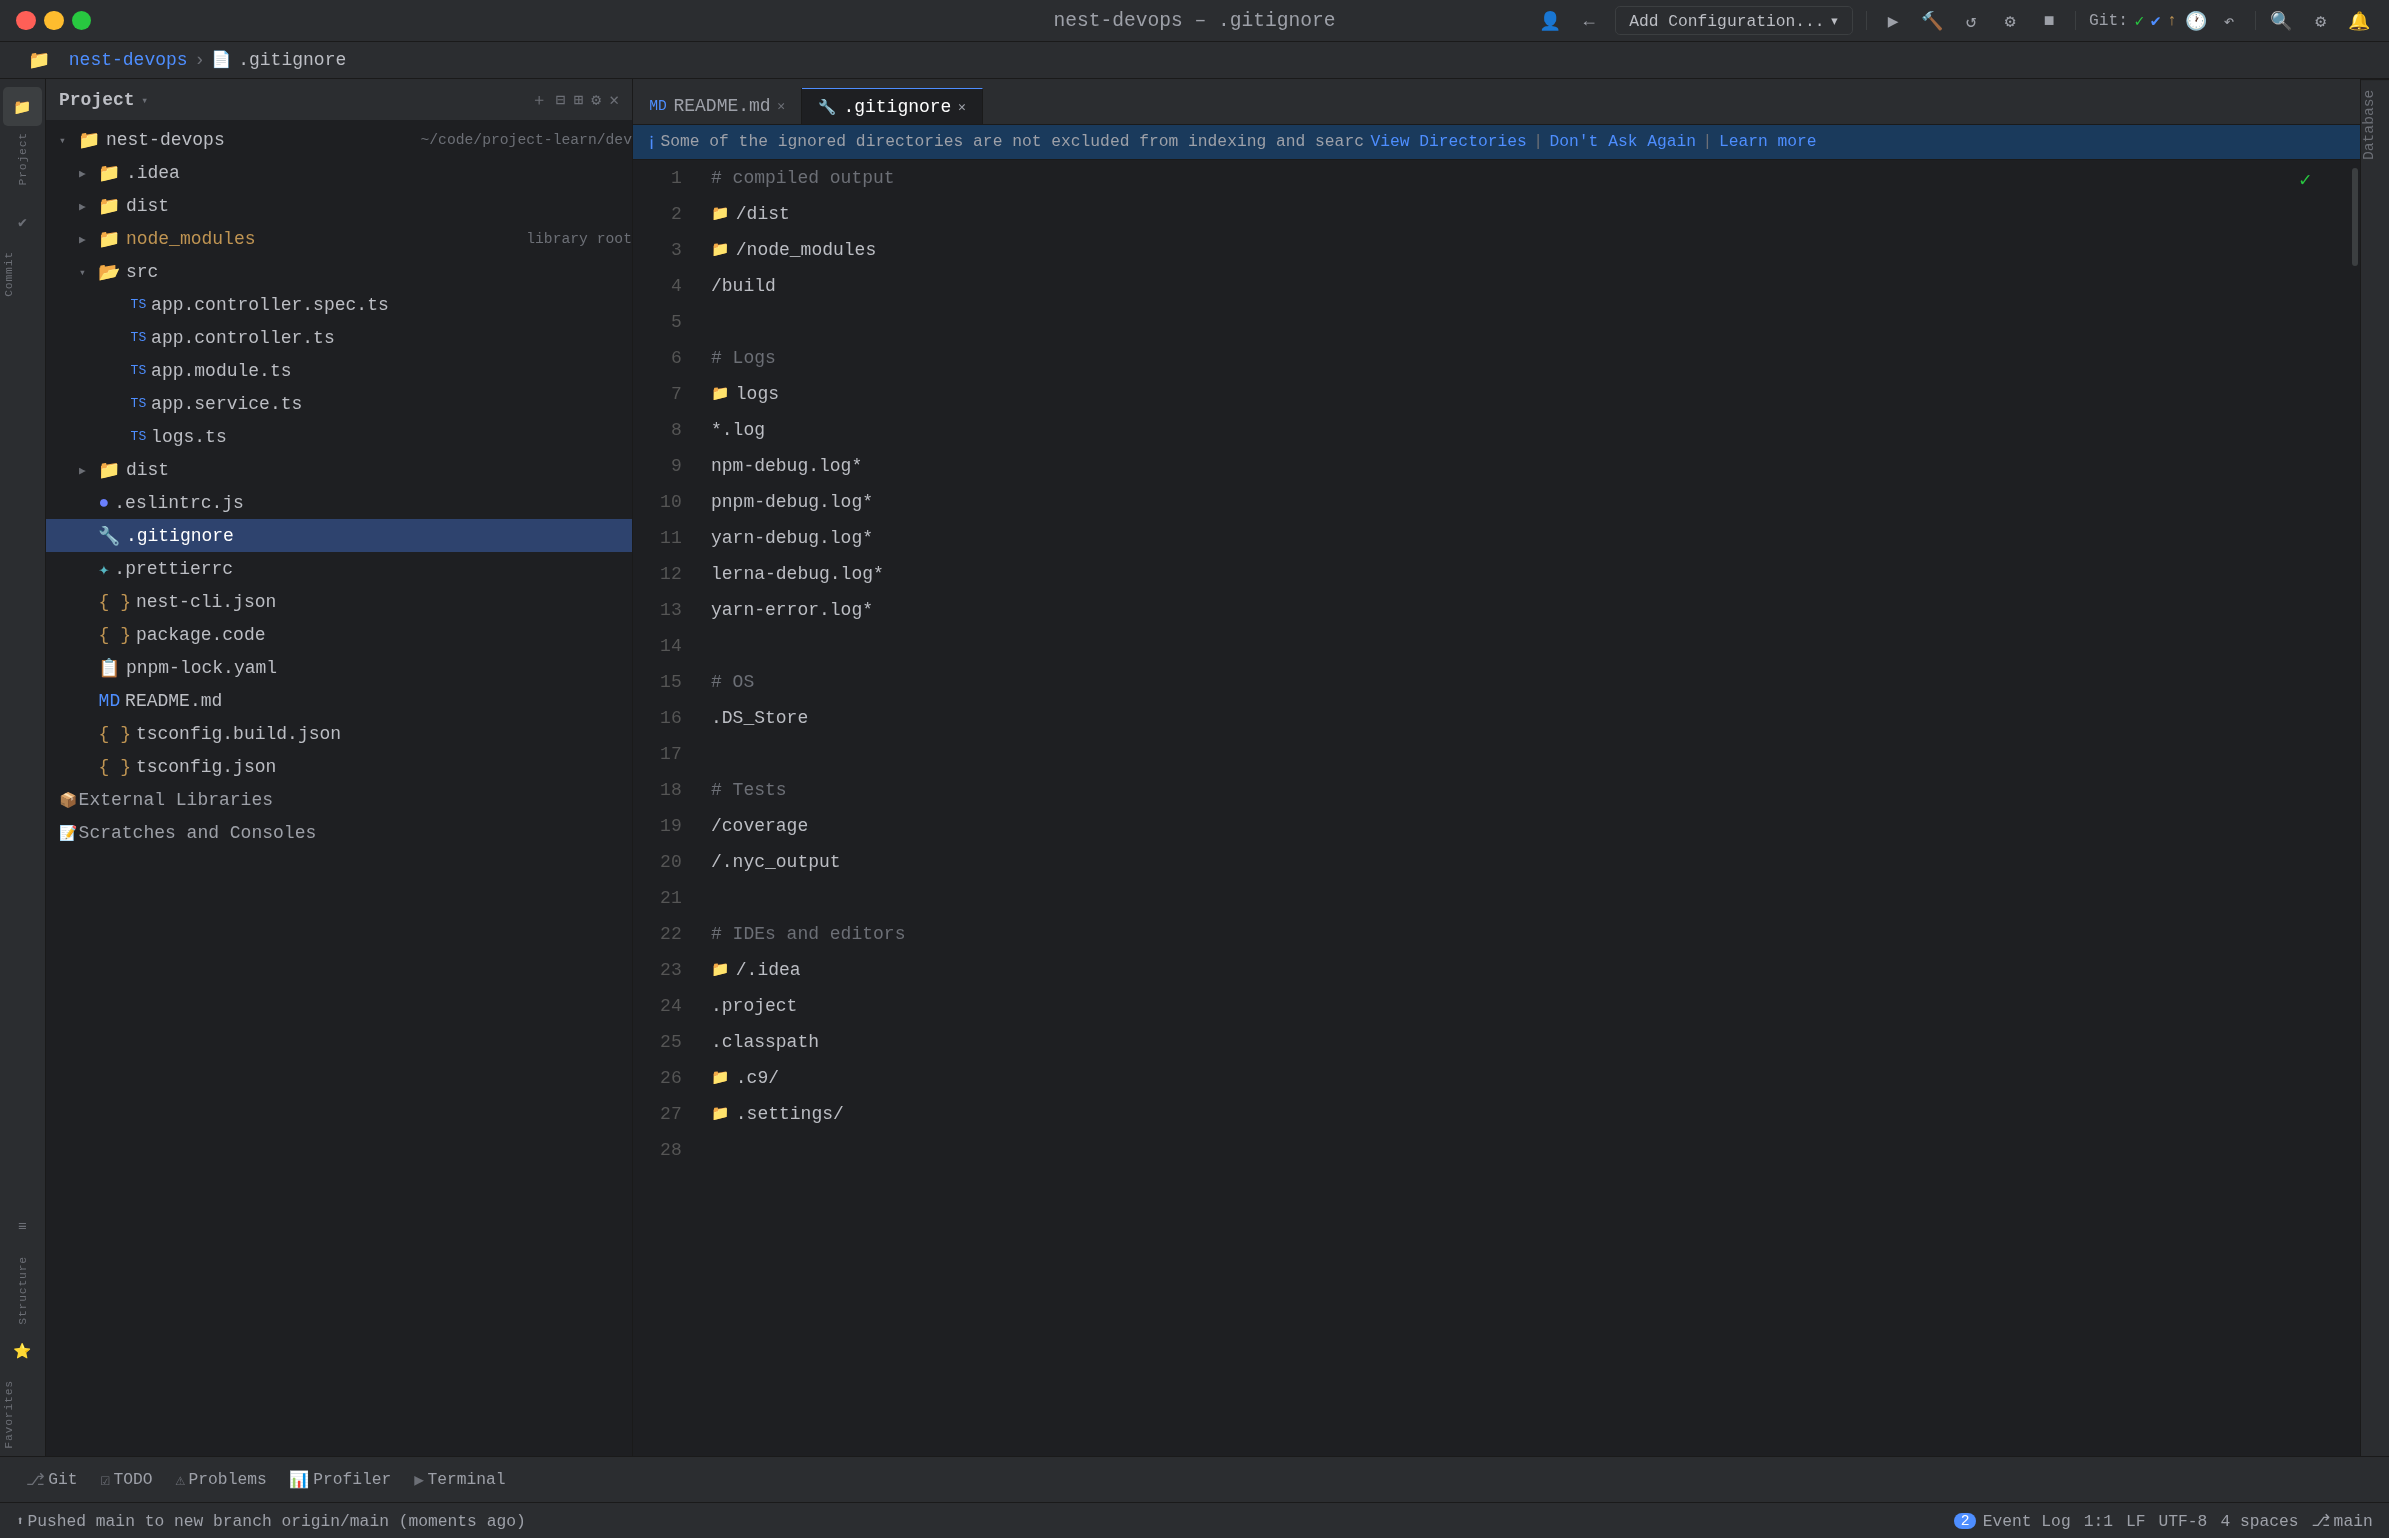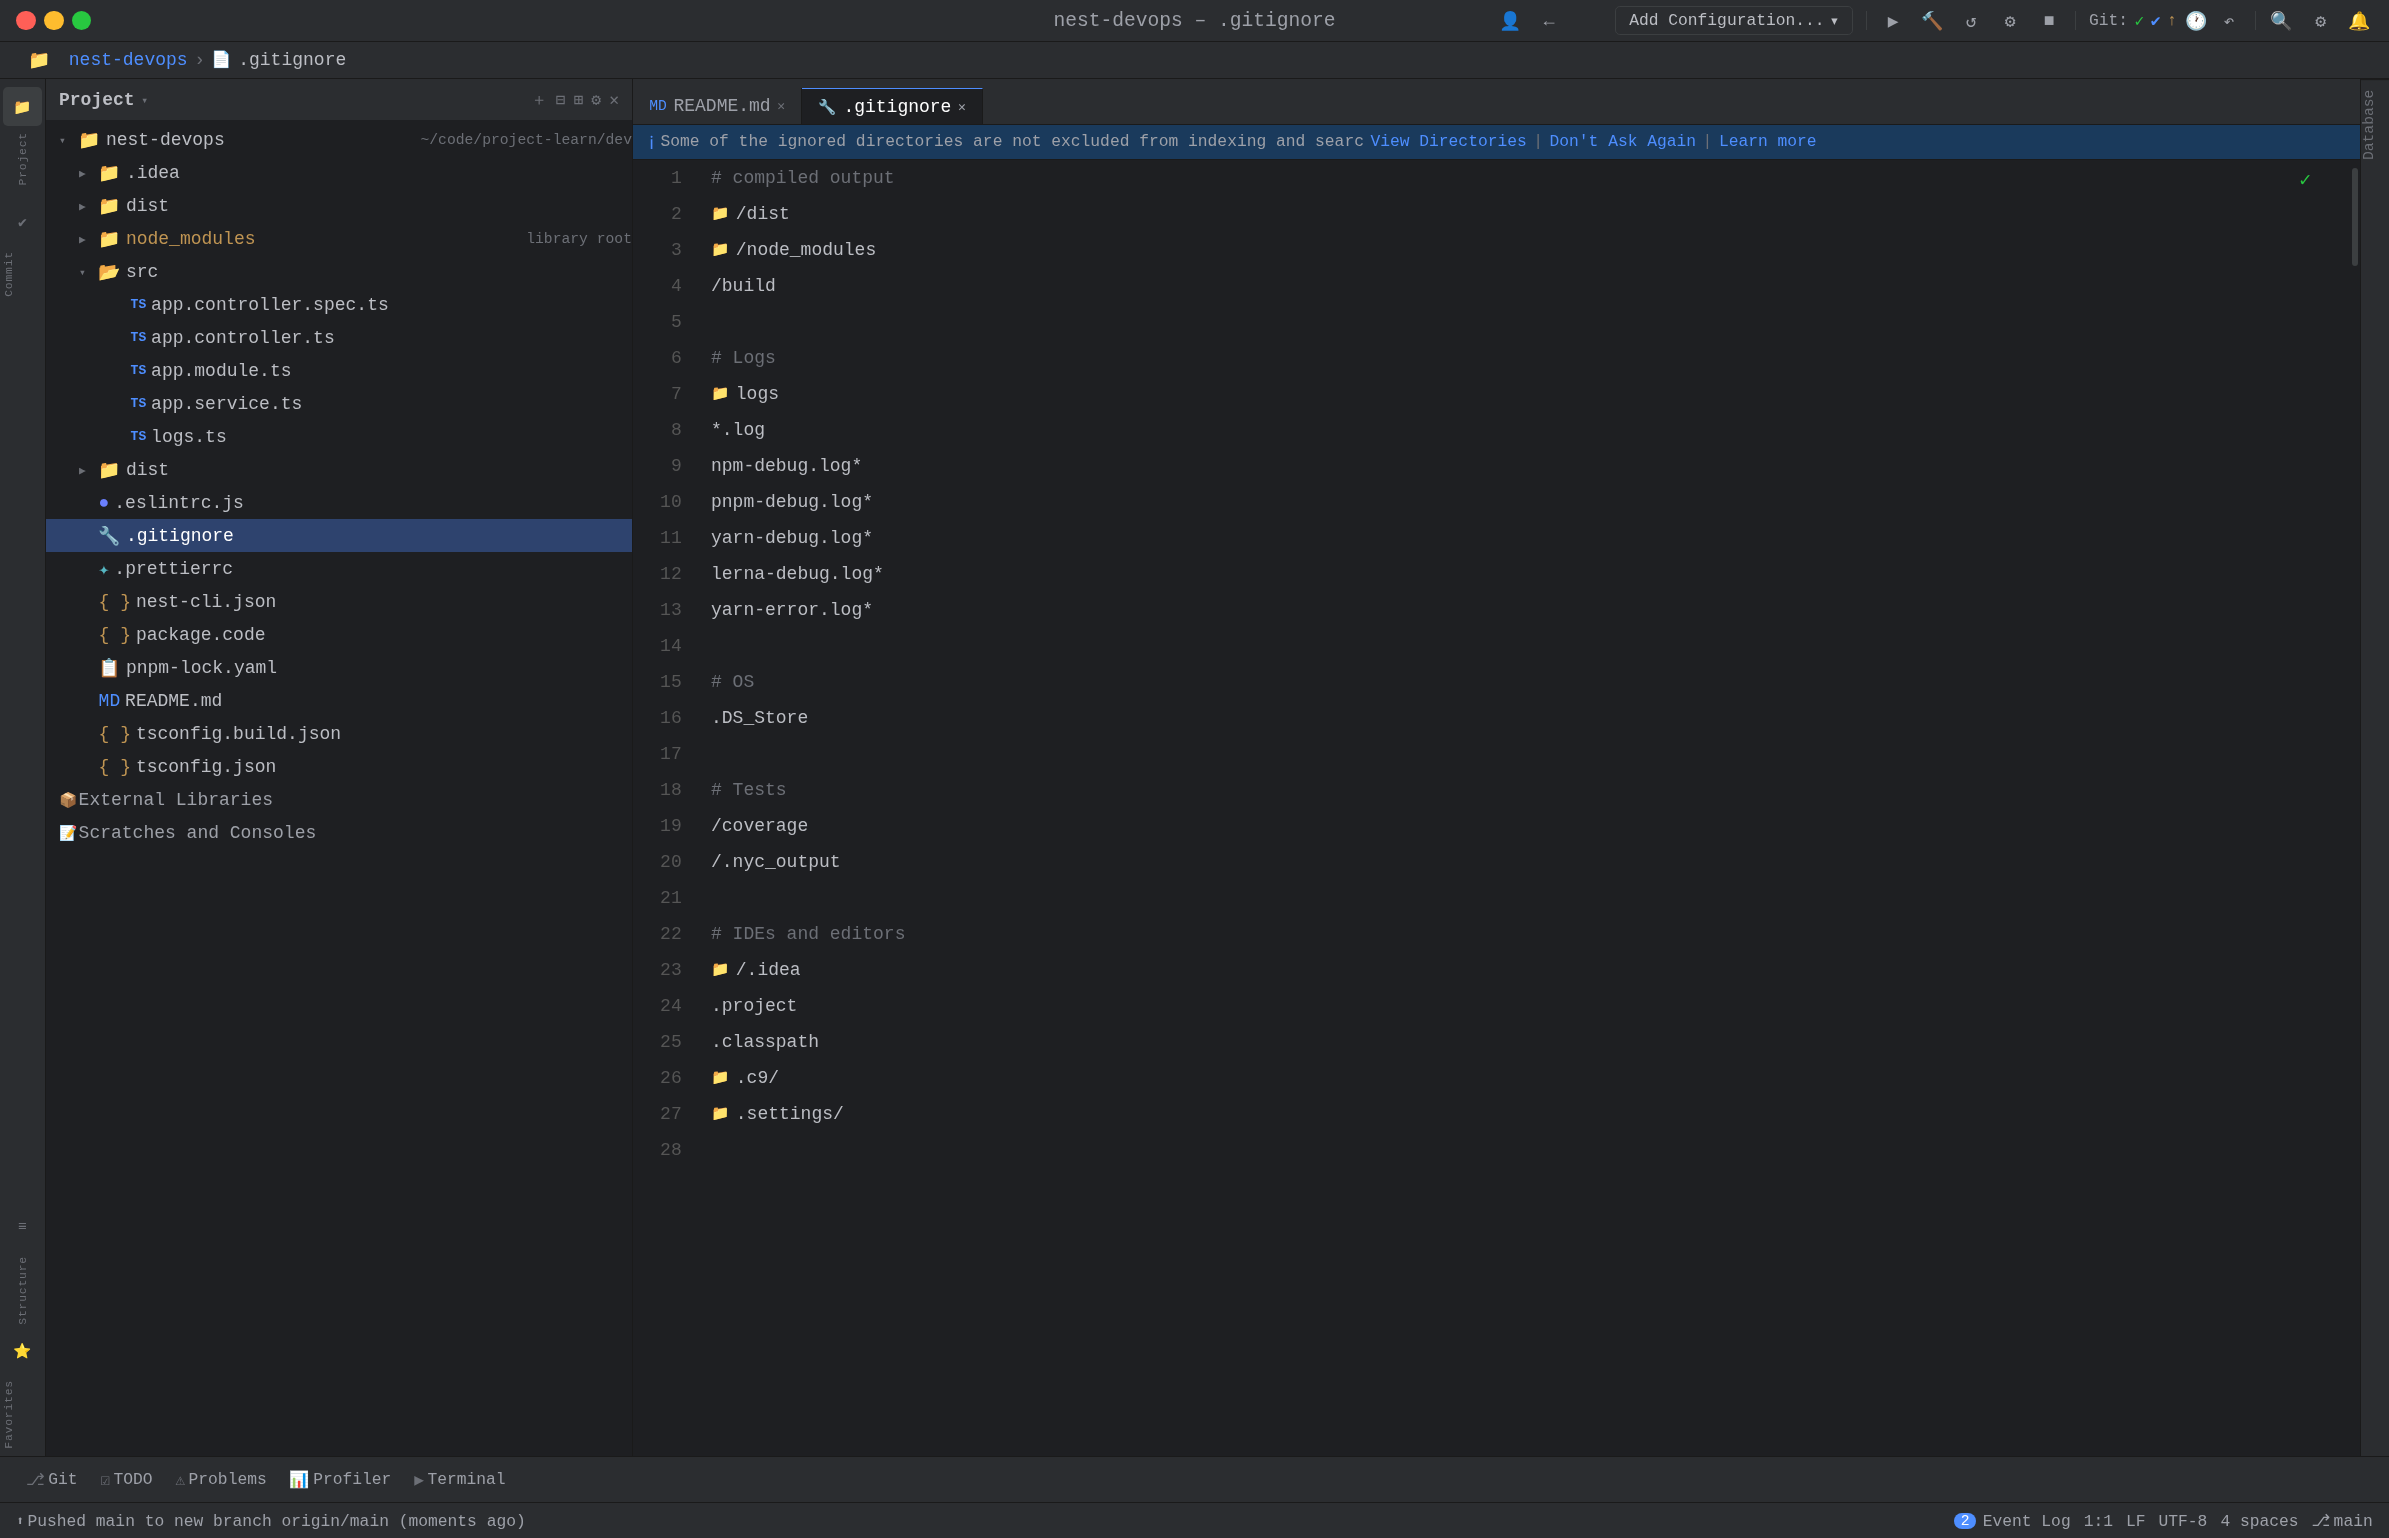--- a/index.html
+++ b/index.html
@@ -166,21 +166,21 @@
     .tree-item.selected { background: #2e436e; color: #fff; }
     .tree-item .indent { display: inline-block; flex-shrink: 0; }
     .tree-item .arrow { width: 19.6px; color: #6c6f76; font-size: 11.4px; flex-shrink: 0; }
     .tree-item .icon { margin-right: 4.9px; flex-shrink: 0; }
     .tree-item .name { flex: 1; overflow: hidden; text-overflow: ellipsis; }
     .tree-item .hint { color: #6c6f76; font-size: 14.7px; margin-left: 6.5px; }
 
     
     .icon-folder { color: #c09553; }
     .icon-folder-open { color: #c09553; }
-    .icon-ts { color: #4e8eff; font-weight: bold; font-size: 13px; }
+    .icon-ts { color: #4e8eff; font-weight: normal; font-size: 13px; }
     .icon-json { color: #c09553; }
     .icon-yaml { color: #e06b75; }
     .icon-md { color: #4e8eff; }
     .icon-eslint { color: #6b80ff; }
     .icon-prettier { color: #56b6c2; }
 
     
     .editor-area {
       flex: 1;
       display: flex;
@@ -364,23 +364,22 @@
 
     .add-config-btn {
       background: #2b2d30;
       border: 0.8px solid #3c3f41;
       color: #bcbec4;
       padding: 3.3px 13px;
       border-radius: 4.9px;
       font-size: 16.3px;
       cursor: pointer;
       display: flex;
-      align-items: center;
+      align-items: flex-end;
       gap: 4.9px;
-      margin-left: 40px;
     }
 
     .git-status {
       display: flex;
       align-items: center;
       gap: 6.5px;
       font-size: 16.3px;
       justify-content: center;
     }
     .git-status .git-label { color: #9da0a8; }

